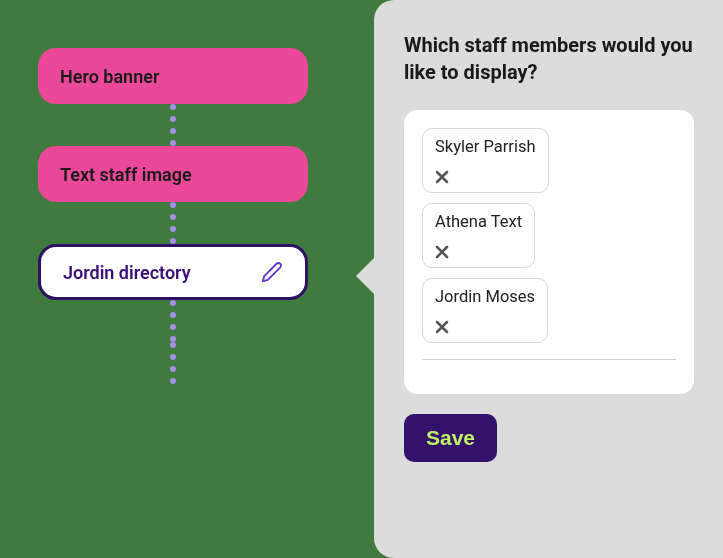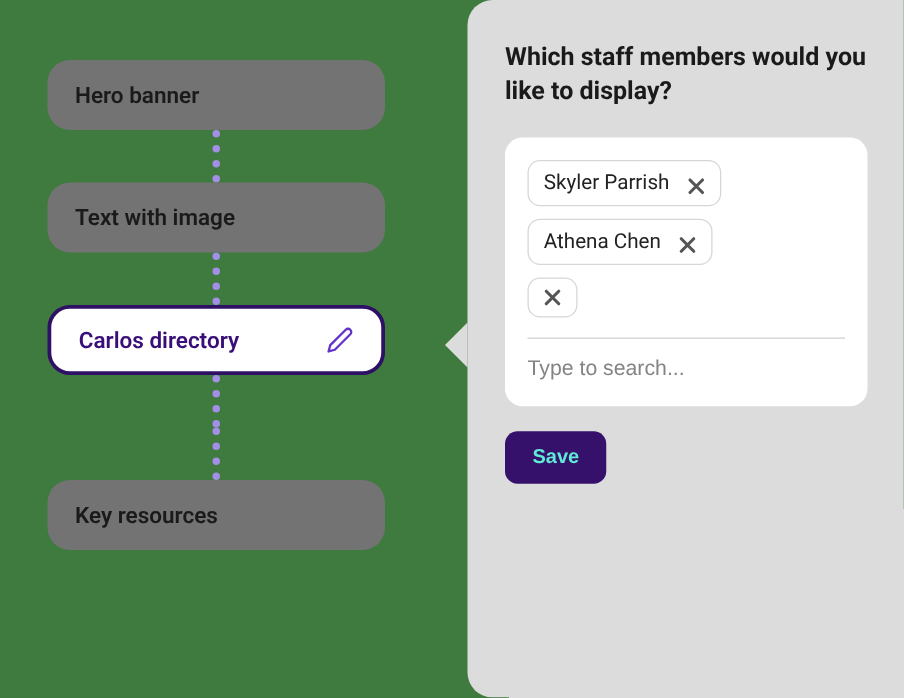--- a/index.html
+++ b/index.html
@@ -23,21 +23,21 @@
       border-radius: 18px;
       display: flex;
       align-items: center;
       padding: 0 22px;
       font-size: 18px;
       font-weight: 600;
       color: #1a1a1a;
       position: relative;
     }
     .block-yellow {
-      background: #737373;
+      background: #ec4899;
     }
     .block-selected {
       background: #ffffff;
       border: 3px solid #2e1065;
       color: #3a0e78;
       justify-content: space-between;
     }
     .edit-icon {
       display: flex;
       align-items: center;
@@ -93,27 +93,28 @@
     }
     .chips {
       display: flex;
       flex-direction: column;
       gap: 10px;
       align-items: flex-start;
       margin-bottom: 16px;
     }
     .chip {
       display: inline-flex;
-      align-items: flex-end;
+      align-items: flex-start;
       gap: 14px;
       border: 1.5px solid #d6d6d6;
       border-radius: 10px;
       padding: 8px 12px;
       font-size: 16.5px;
       color: #222;
+      flex-direction: column;
     }
     .chip-remove {
       display: flex;
       align-items: center;
       justify-content: center;
       cursor: pointer;
     }
     .chip-remove svg {
       width: 14px;
       height: 14px;
@@ -132,59 +133,56 @@
       outline: none;
       font-size: 17px;
       color: #333;
       background: transparent;
     }
     .search-input::placeholder {
       color: #848484;
     }
     .save-btn {
       background: #35116b;
-      color: #5eead4;
+      color: #bef264;
       border: none;
       border-radius: 10px;
       padding: 12px 22px;
-      font-size: 16px;
+      font-size: 21px;
       font-weight: 600;
       cursor: pointer;
     }
   </style>
 </head>
 <body>
 
 <div class="blocks-column">
 
   <div class="block block-yellow">
     <span>Hero banner</span>
   </div>
   <div class="connector"></div>
 
   <div class="block block-yellow">
-    <span>Text with image</span>
+    <span>Text staff image</span>
   </div>
   <div class="connector"></div>
 
   <div class="block block-selected">
-    <span>Carlos directory</span>
+    <span>Jordin directory</span>
     <span class="edit-icon">
       <svg viewBox="0 0 24 24">
           <path d="M17 3a2.828 2.828 0 1 1 4 4L7.5 20.5 2 22l1.5-5.5L17 3z"></path>
         </svg>
     </span>
   </div>
   <div class="connector"></div>
 
   <div class="connector"></div>
 
-  <div class="block block-yellow">
-    <span>Key resources</span>
-  </div>
 
 </div>
 
 <div class="panel">
   <div class="panel-pointer"></div>
 
   <h2 class="panel-title">Which staff members would you like to display?</h2>
 
   <div class="search-card">
     <div class="chips">
@@ -193,37 +191,37 @@
         <span>Skyler Parrish</span>
         <span class="chip-remove">
           <svg viewBox="0 0 14 14">
               <path d="M2 2 L12 12 M12 2 L2 12"></path>
             </svg>
         </span>
       </div>
 
 
       <div class="chip">
-        <span>Athena Chen</span>
+        <span>Athena Text</span>
         <span class="chip-remove">
           <svg viewBox="0 0 14 14">
               <path d="M2 2 L12 12 M12 2 L2 12"></path>
             </svg>
         </span>
       </div>
 
       <div class="chip">
+        <span>Jordin Moses</span>
         <span class="chip-remove">
           <svg viewBox="0 0 14 14">
               <path d="M2 2 L12 12 M12 2 L2 12"></path>
             </svg>
         </span>
       </div>
 
     </div>
 
     <div class="divider"></div>
 
-    <input type="text" class="search-input" placeholder="Type to search..." style="">
   </div>
 
   <button class="save-btn">Save</button>
 </div>
 
 </body></html>

